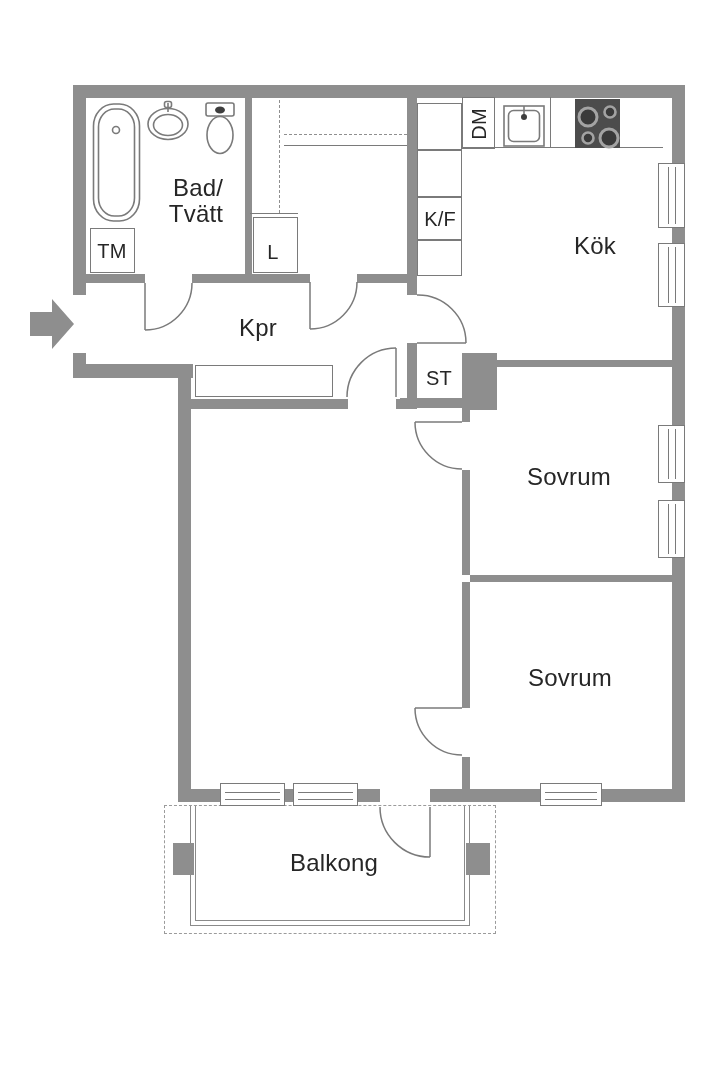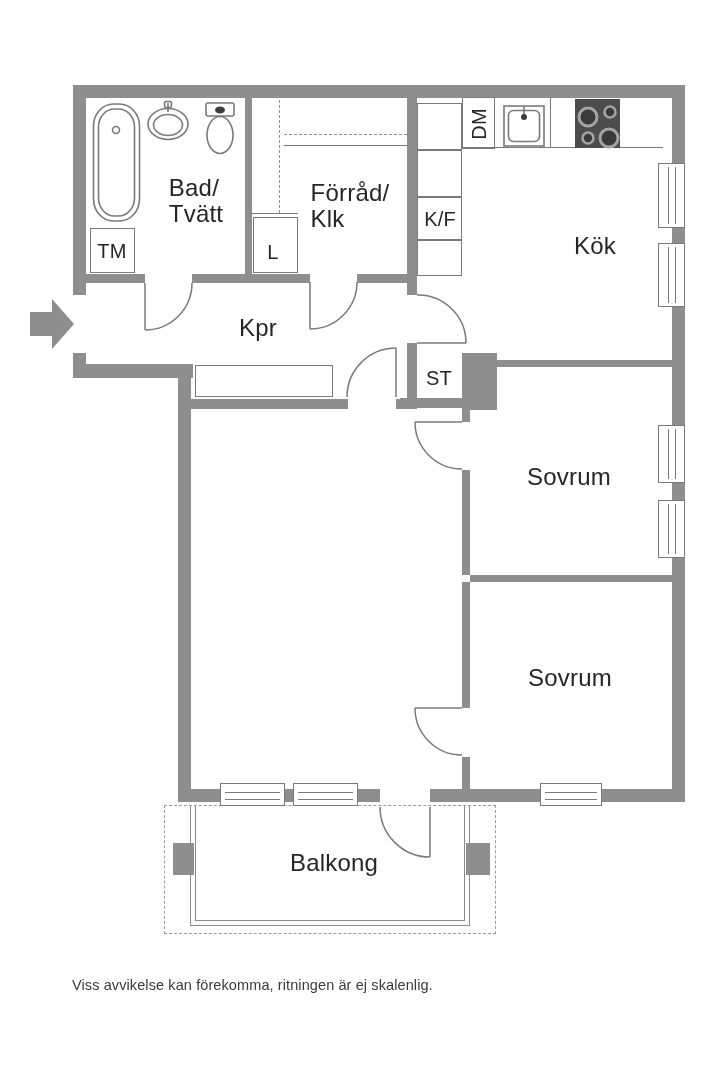--- a/index.html
+++ b/index.html
@@ -15,21 +15,21 @@
   .dashh{position:absolute;height:0;border-top:1.5px dashed #8f8f8f;}
   .win{position:absolute;background:#ffffff;border:1.5px solid #7a7a7a;box-sizing:border-box;}
   .winv-in{position:absolute;left:9px;top:3px;bottom:3px;width:6px;
     border-left:1.2px solid #7a7a7a;border-right:1.2px solid #7a7a7a;}
   .winh-in{position:absolute;top:8px;left:4px;right:4px;height:6px;
     border-top:1.2px solid #7a7a7a;border-bottom:1.2px solid #7a7a7a;}
   .balc-dash{position:absolute;border:1.5px dashed #9b9b9b;box-sizing:border-box;background:transparent;}
   .rail{position:absolute;border:1.8px solid #8a8a8a;border-top:none;box-sizing:border-box;background:transparent;}
   .lbl{position:absolute;transform:translate(-50%,-50%);font-size:24px;line-height:26px;
     white-space:nowrap;letter-spacing:0.2px;color:#262626;}
-  .lbl.two{text-align:left;}
+  .lbl.two{text-align:right;}
   .lbl.sm{font-size:20px;}
   .lbl.rot{transform:translate(-50%,-50%) rotate(-90deg);}
   .caption{position:absolute;font-size:14.5px;color:#3a3a3a;letter-spacing:0.1px;}
   svg.overlay{position:absolute;left:0;top:0;pointer-events:none;}
 </style>
 </head>
 <body>
 
 <div id="canvas">
 
@@ -165,30 +165,25 @@
     <g stroke="#7a7a7a" stroke-width="1.5" fill="none">
       <line x1="430" y1="807" x2="430" y2="857"></line>
       <path d="M380,807 A50,50 0 0 0 430,857"></path>
     </g>
   </svg>
 
   <div class="lbl two" style="left:196px;top:201px">
     <span>Bad/</span><br>
     <span>Tvätt</span>
   </div>
-  <div class="lbl two" style="left:350px;top:206px">
-    <span>Förråd/</span><br>
-    <span>Klk</span>
-  </div>
   <div class="lbl" style="left:595px;top:246px">Kök</div>
   <div class="lbl" style="left:258px;top:328px">Kpr</div>
   <div class="lbl" style="left:569px;top:477px">Sovrum</div>
   <div class="lbl" style="left:570px;top:678px">Sovrum</div>
   <div class="lbl" style="left:334px;top:863px">Balkong</div>
 
   <div class="lbl sm" style="left:112px;top:251px">TM</div>
   <div class="lbl sm" style="left:273px;top:252px">L</div>
   <div class="lbl sm" style="left:440px;top:219px">K/F</div>
   <div class="lbl sm rot" style="left:479px;top:124px">DM</div>
   <div class="lbl sm" style="left:439px;top:378px">ST</div>
 
-  <div class="caption" style="left:72px;top:977px">Viss avvikelse kan förekomma, ritningen är ej skalenlig.</div>
 </div>
 
 </body></html>

